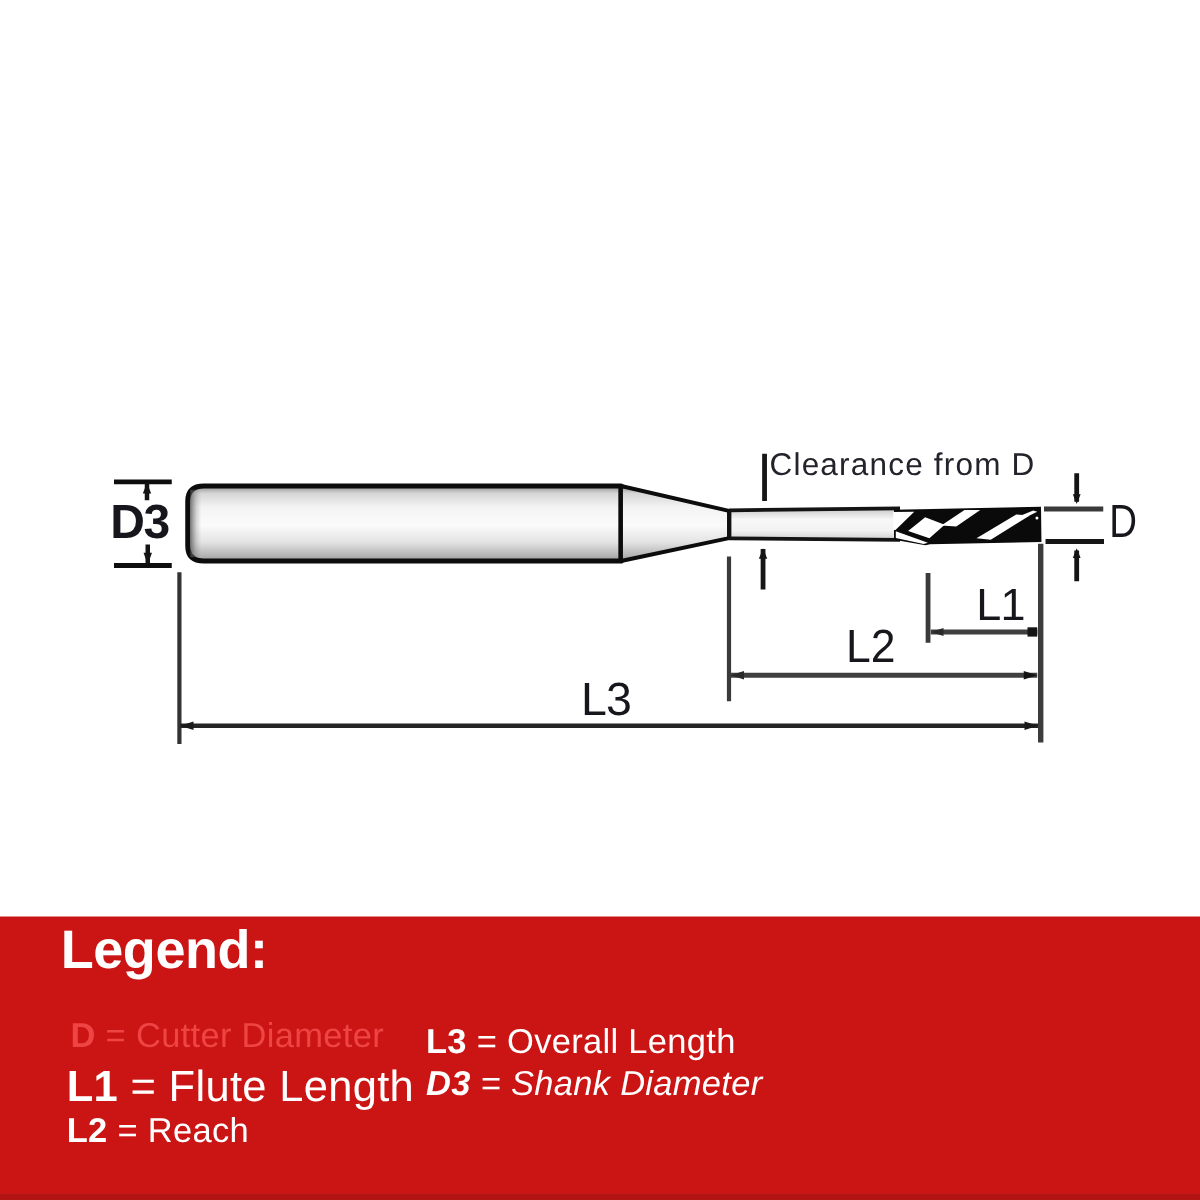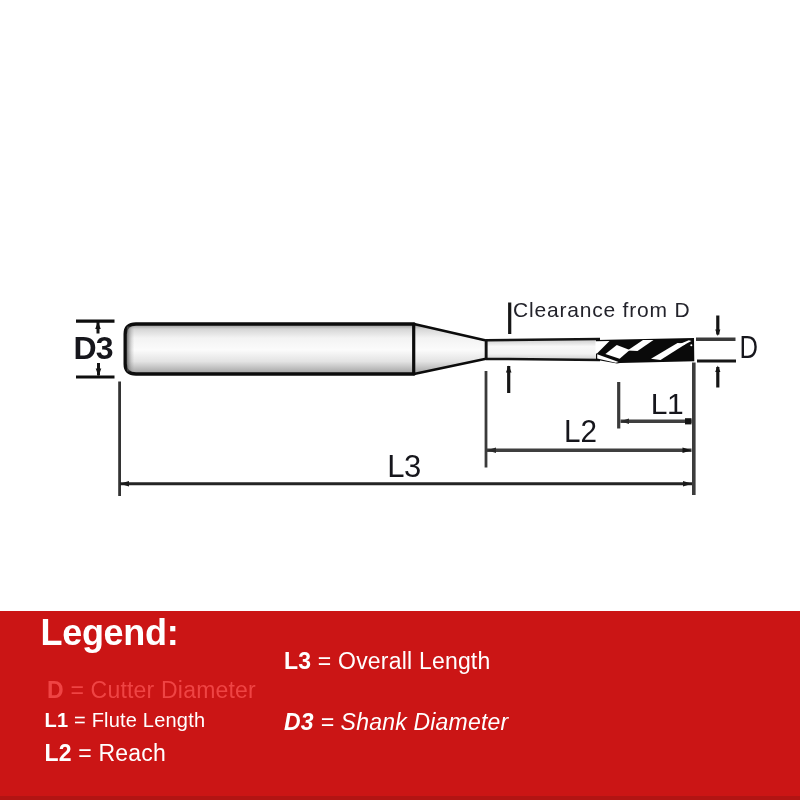--- a/index.html
+++ b/index.html
@@ -122,19 +122,19 @@
 </svg>
 
 <div class="abs" style="left:0;top:611px;width:800px;height:189px;background:#cb1515;"></div>
 
 <div class="abs" style="left:0;top:796px;width:800px;height:4px;background:#b21413;"></div>
 
 <div class="abs" style="left:40.5px;top:611.5px;color:#ffffff;font-size:36px;font-weight:bold;letter-spacing:-0.3px;">Legend:</div>
 
 <div class="abs" style="left:47px;top:677.4px;color:#ef4444;font-size:23px;letter-spacing:0.2px;"><b>D</b> = Cutter Diameter</div>
 
-<div class="abs" style="left:44.5px;top:708.8px;color:#ffffff;font-size:20px;letter-spacing:0.2px;"><b>L1</b> = Flute Length</div>
+<div class="abs" style="left:44.5px;top:708.8px;color:#ffffff;font-size:29px;letter-spacing:0.2px;"><b>L1</b> = Flute Length</div>
 
 <div class="abs" style="left:44.5px;top:739.9px;color:#ffffff;font-size:23px;letter-spacing:0.2px;text-align:center;"><b>L2</b> = Reach</div>
 
-<div class="abs" style="left:284px;top:648px;color:#ffffff;font-size:23px;letter-spacing:0.2px;"><b>L3</b> = Overall Length</div>
+<div class="abs" style="left:284px;top:681px;color:#ffffff;font-size:23px;letter-spacing:0.2px;"><b>L3</b> = Overall Length</div>
 
 <div class="abs" style="left:284px;top:708.8px;color:#ffffff;font-size:23px;letter-spacing:0.2px;font-style:italic;"><b>D3</b> = Shank Diameter</div>
 
 </body></html>

